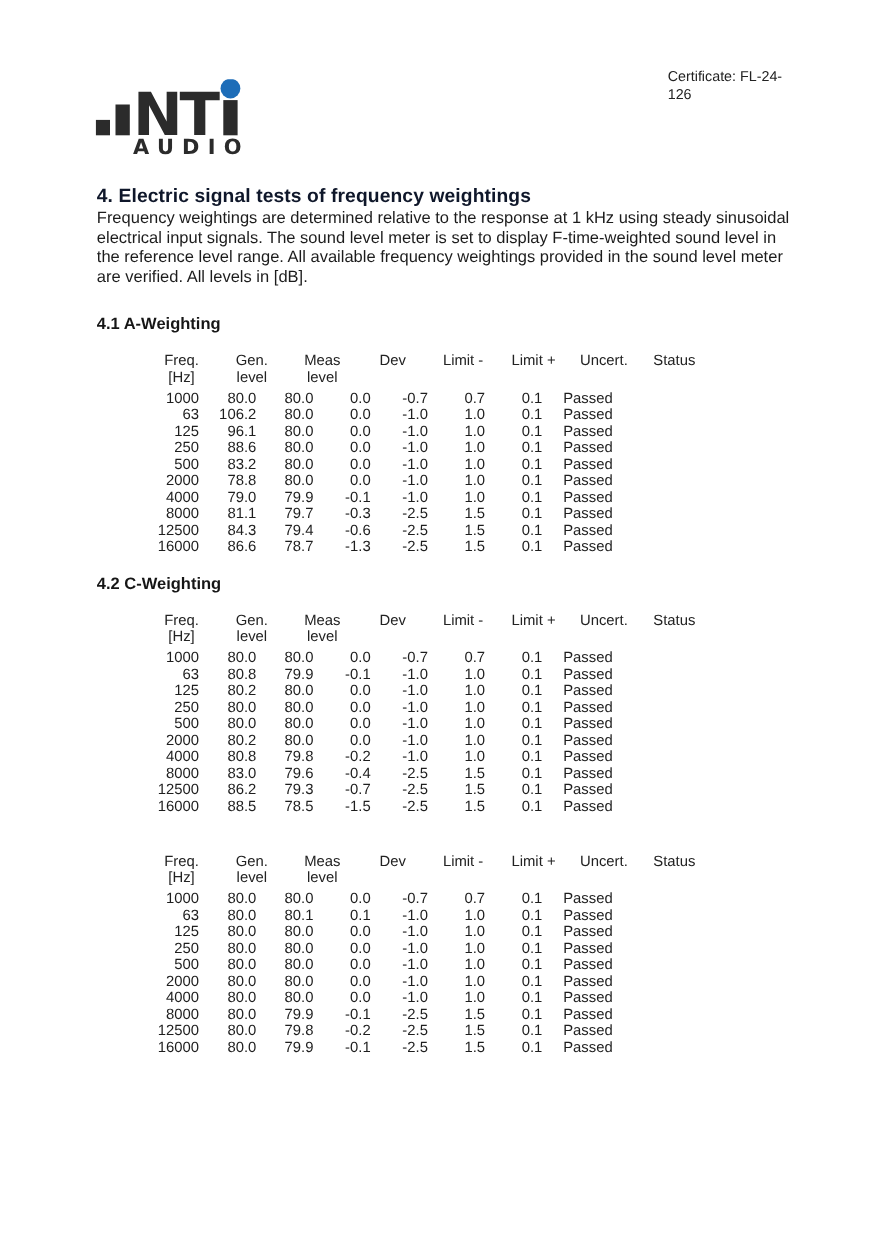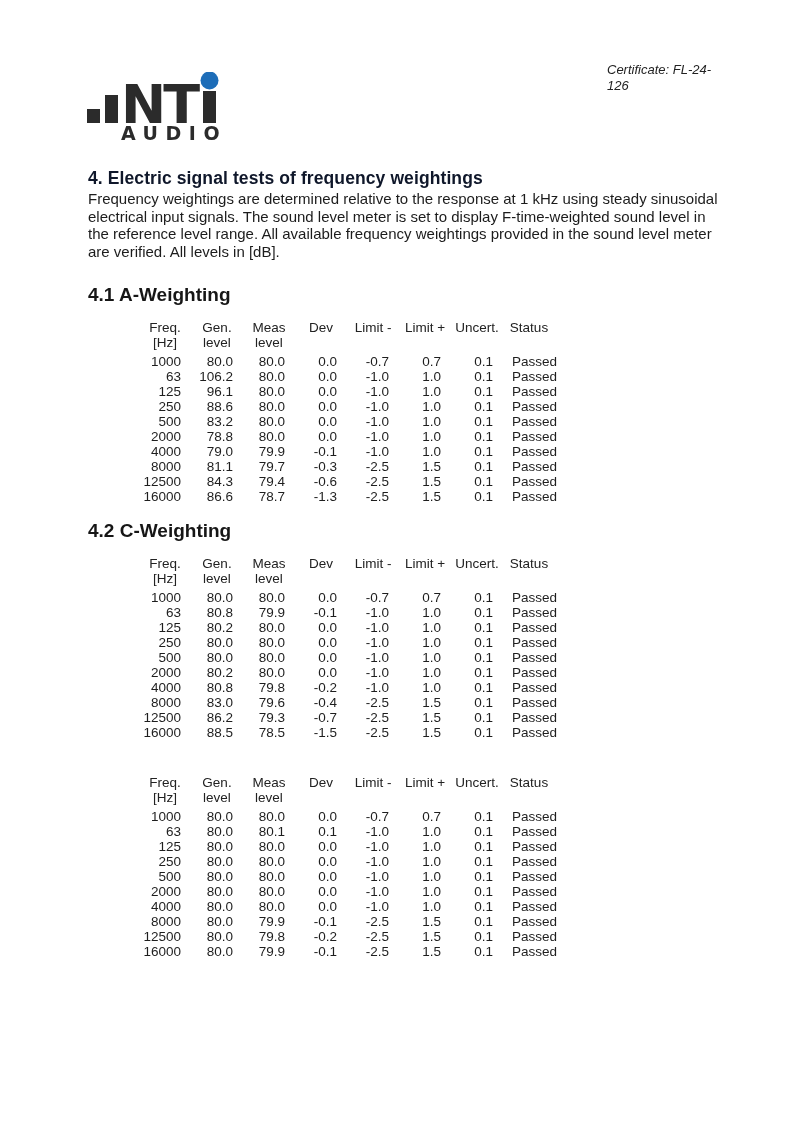--- a/index.html
+++ b/index.html
@@ -10,44 +10,44 @@
     height: 1134px;
     background: #ffffff;
     font-family: "Liberation Sans", sans-serif;
     color: #1f1f1f;
     overflow: hidden;
   }
   
   .logo { position: absolute; left: 87px; top: 72px; }
   .certificate {
     position: absolute; left: 607px; top: 62px;
-    font-size: 13px; line-height: 16px; color: #222; font-style: italic;
+    font-size: 13px; line-height: 16px; color: #222;
   }
   .speck { position: absolute; background: #4a4a4a; border-radius: 1px; }
   .speck.s1 { left: 747px; top: 21px; width: 3px; height: 4px; transform: rotate(20deg); }
   .speck.s2 { left: 757px; top: 33px; width: 2px; height: 2px; opacity: .45; }
   .speck.s3 { left: 777px; top: 50px; width: 3px; height: 4px; transform: rotate(15deg); }
   
   .title {
     position: absolute; left: 88px; top: 168px;
     font-size: 17.5px; font-weight: bold; color: #0f172a;
     letter-spacing: 0.1px;
   }
   .intro {
     position: absolute; left: 88px; top: 190px; width: 632px;
     font-size: 15px; line-height: 17.6px; color: #1c1c1c;
   }
   
   .wsec { position: absolute; left: 88px; width: 560px; }
   .wsec h3 {
-    font-size: 19px; font-weight: bold; color: #161616;
+    font-size: 15px; font-weight: bold; color: #161616;
     line-height: 18px;
   }
   .tbl { margin-left: 51px; margin-top: 16px; width: 416px; }
-  .thead { display: flex; margin-bottom: 4px; }
+  .thead { display: flex; margin-bottom: 4px; gap: 12px; }
   .hcell {
     width: 52px; flex: none; text-align: center;
     font-size: 13.5px; line-height: 15px; color: #222;
   }
   .tbody { }
   .trow { display: flex; }
   .cell {
     width: 52px; flex: none;
     font-size: 13.5px; line-height: 15px; color: #1e1e1e;
     text-align: right; padding-right: 10px;

